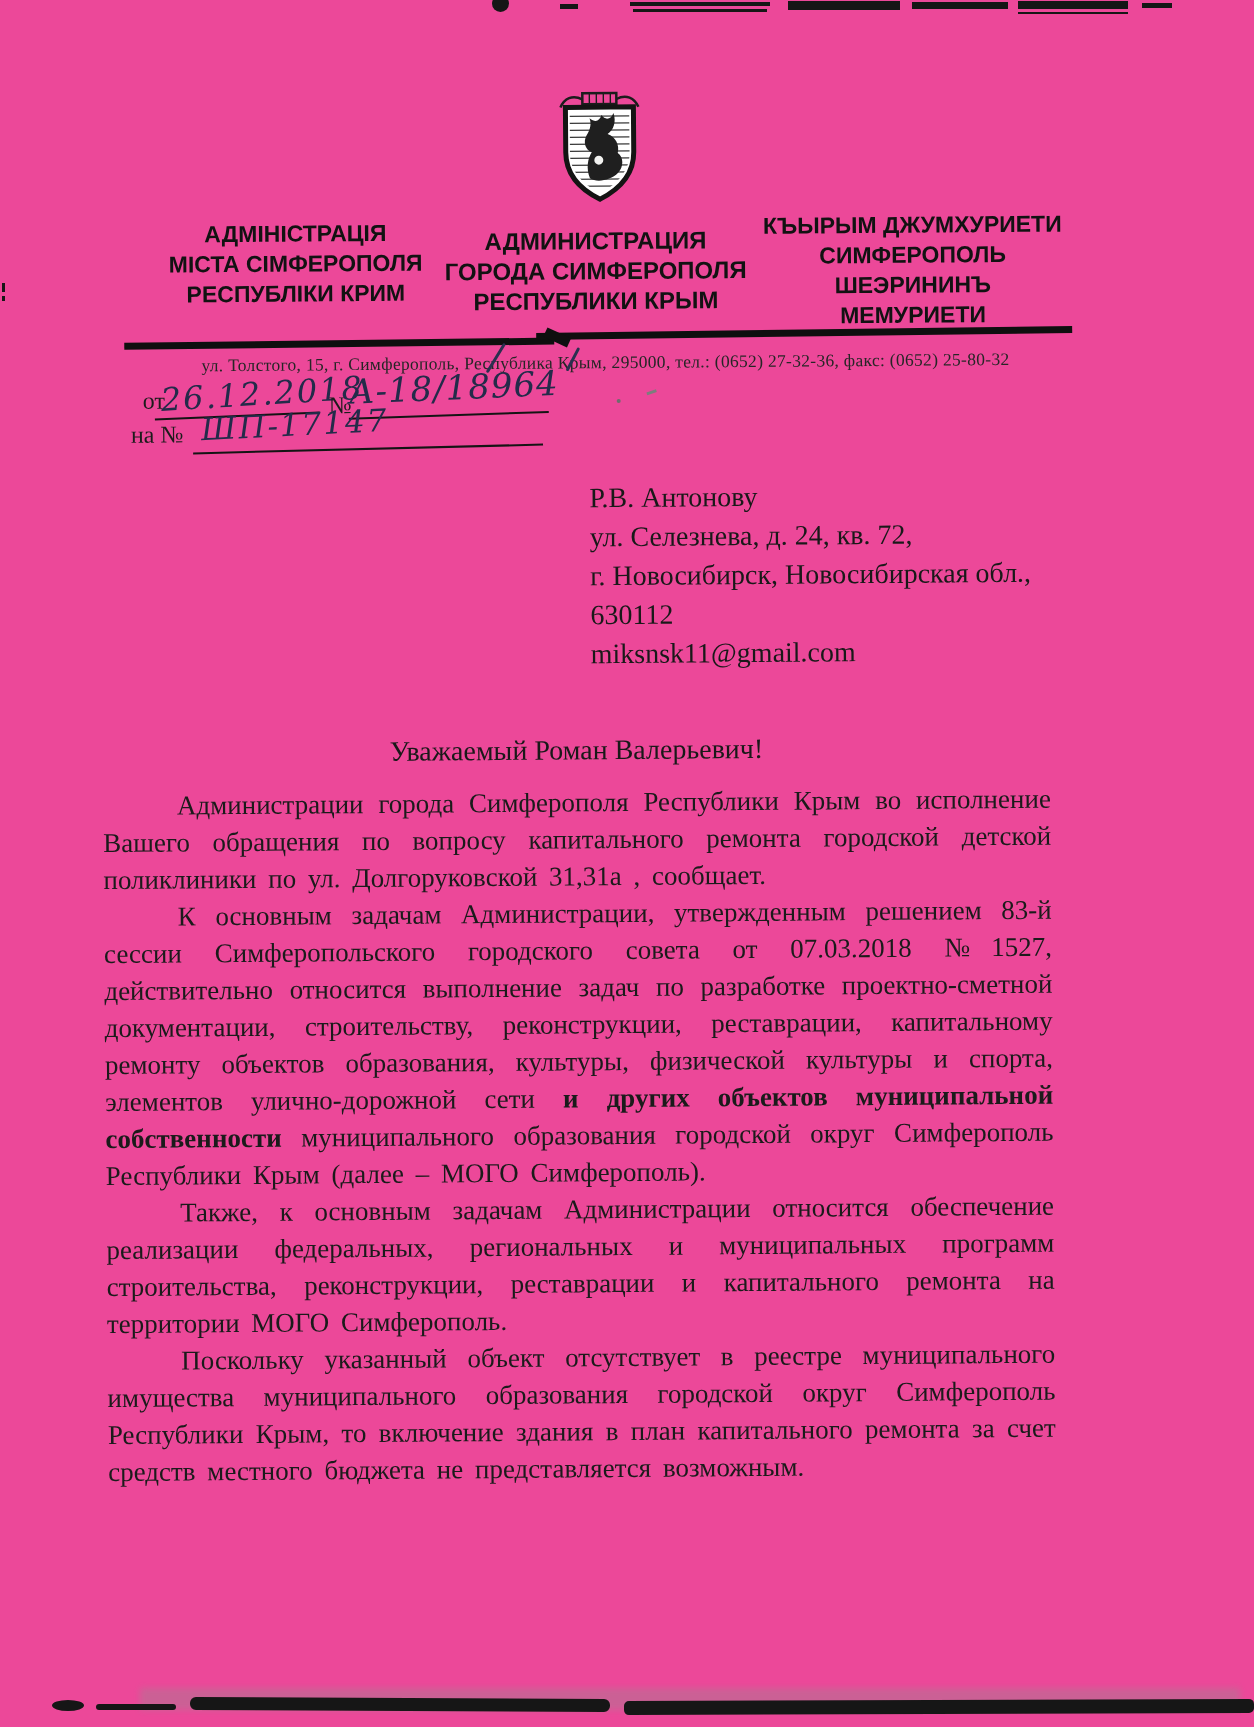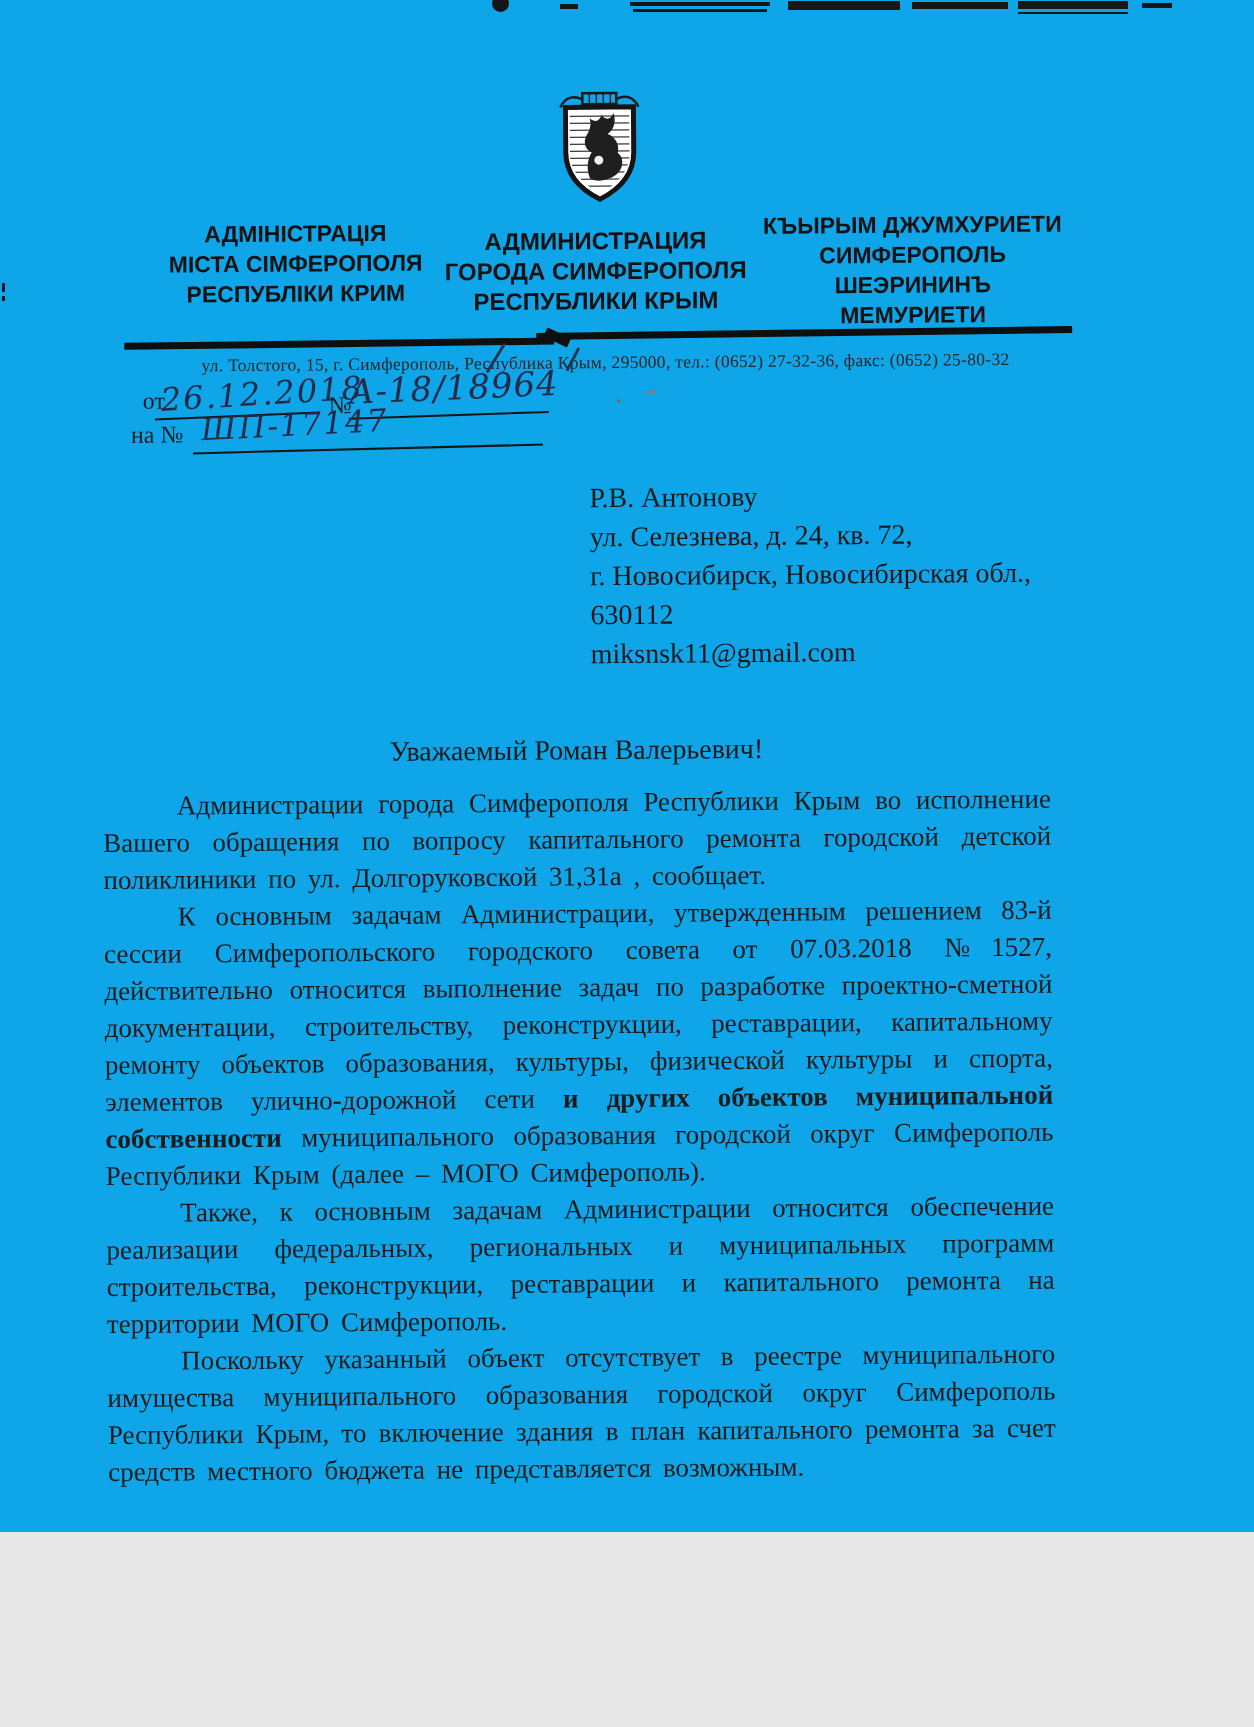--- a/index.html
+++ b/index.html
@@ -1,18 +1,18 @@
 <!DOCTYPE html>
 <html><head>
 <meta charset="utf-8">
 <style>
   html,body { margin:0; padding:0; background:#e8e8e8; }
   .page {
-    position:relative; width:1254px; height:1532px; margin:0 auto;
-    background:#0ea5e9; overflow:hidden;
+    position:relative; width:1254px; height:1727px; margin:0 auto;
+    background:#ec4899; overflow:hidden;
     font-family:"Liberation Serif", serif; color:#1b1b1b;
   }
   .skew { position:absolute; inset:0; transform:rotate(-0.45deg); transform-origin:620px 820px; }
 
   
   .emblem { position:absolute; left:557px; top:90px; width:96px; height:118px; }
 
   
   .org { position:absolute; font-family:"Liberation Sans", sans-serif; font-weight:bold;
          text-align:center; color:#121212; }

